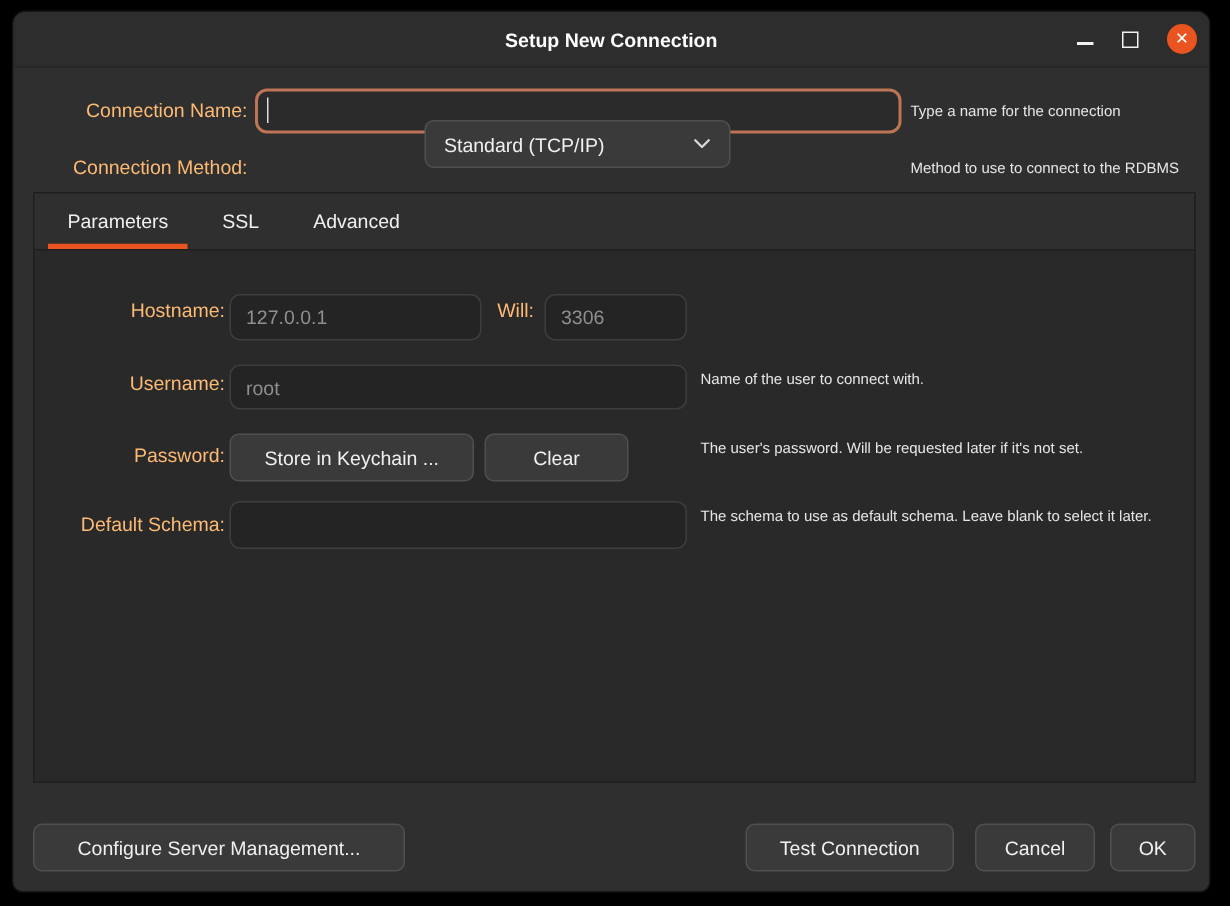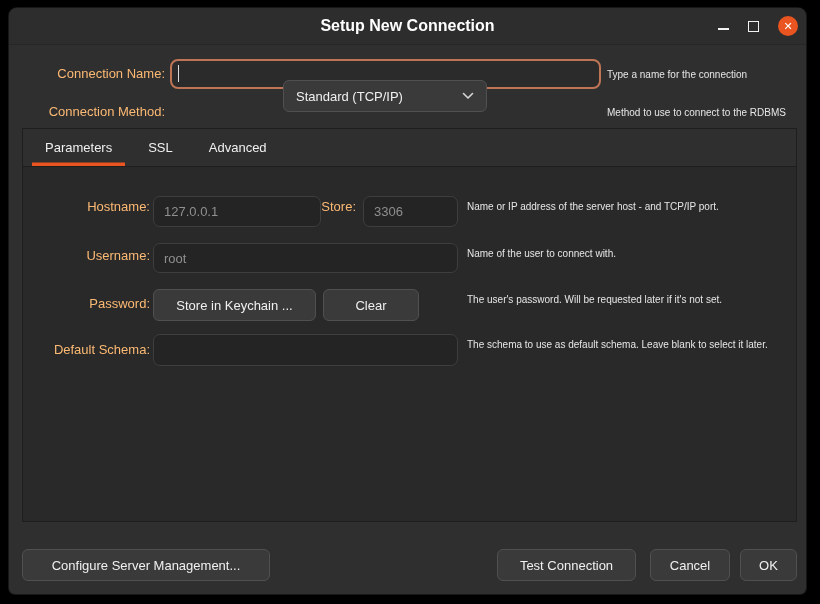--- a/index.html
+++ b/index.html
@@ -7,21 +7,21 @@
     font-family: "Liberation Sans", "DejaVu Sans", sans-serif; }
 
   .window { position: absolute; left: 9px; top: 8px; width: 797px; height: 586px;
     background: #2f2f2f; border-radius: 8px 8px 6px 6px; overflow: hidden;
     box-shadow: 0 0 0 1px #171717; }
 
   
   .titlebar { position: relative; height: 37px; background: #2d2d2d;
     border-bottom: 1px solid #closed262626; border-bottom: 1px solid #262626;
     display: flex; align-items: center; justify-content: center; }
-  .title { font-size: 16px; font-weight: bold; color: #ffffff; }
+  .title { font-size: 13px; font-weight: bold; color: #ffffff; }
   .controls { position: absolute; right: 8px; top: 0; height: 100%;
     display: flex; align-items: center; gap: 19px; }
   .ctrl { display: flex; align-items: center; justify-content: center; cursor: default; }
   .min-bar { width: 11px; height: 2px; background: #f2f2f2; margin-top: 6px; }
   .max-box { width: 11px; height: 11px; border: 1.5px solid #f2f2f2; background: transparent; }
   .close-btn { width: 20px; height: 20px; border-radius: 50%; background: #E95420;
     color: #ffffff; font-size: 11px; font-weight: bold; line-height: 20px; text-align: center; }
 
   
   .lbl { position: absolute; color: #fdba74; font-size: 13px; height: 20px;
@@ -96,23 +96,22 @@
   <div class="panel">
     <div class="tabstrip">
       <div class="tab active">Parameters</div>
       <div class="tab">SSL</div>
       <div class="tab">Advanced</div>
     </div>
   </div>
 
   <div class="lbl" style="left:6px; top:189px; width:135px;">Hostname:</div>
   <input class="field" style="left: 144px; top: 188px; width: 168px; height: 31px;" value="127.0.0.1">
-  <div class="lbl" style="left:300px; top:189px; width:47px;">Store:</div>
+  <div class="lbl" style="left:300px; top:189px; width:47px;">Will:</div>
   <input class="field" style="left: 354px; top: 188px; width: 95px; height: 31px;" value="3306">
-  <div class="help" style="left:458px; top:192px;">Name or IP address of the server host - and TCP/IP port.</div>
 
   <div class="lbl" style="left:6px; top:238px; width:135px;">Username:</div>
   <input class="field" style="left: 144px; top: 235px; width: 305px; height: 30px;" value="root">
   <div class="help" style="left:458px; top:239px;">Name of the user to connect with.</div>
 
   <div class="lbl" style="left:6px; top:286px; width:135px;">Password:</div>
   <div class="btn" style="left:314px; top:281px; width:96px; height:32px;">Clear</div>
   <div class="btn" style="left:144px; top:281px; width:163px; height:32px;">Store in Keychain ...</div>
   <div class="help" style="left:458px; top:285px;">The user's password. Will be requested later if it's not set.</div>
 

